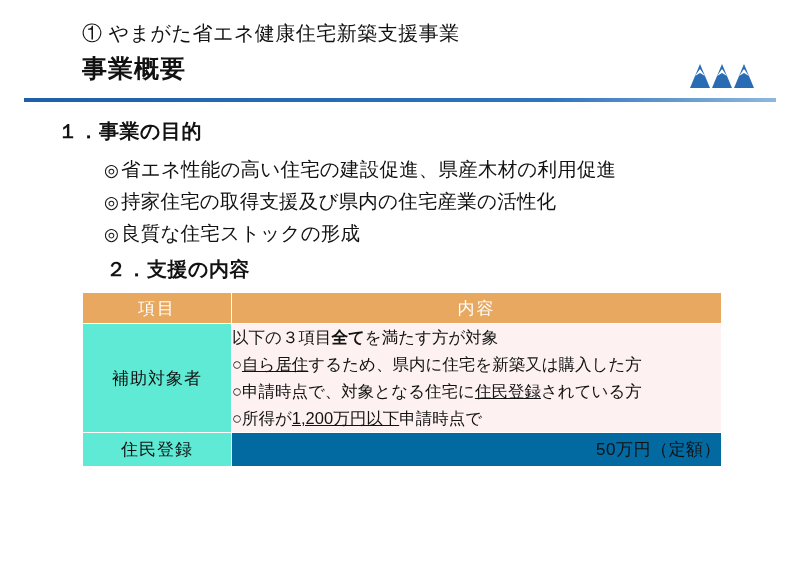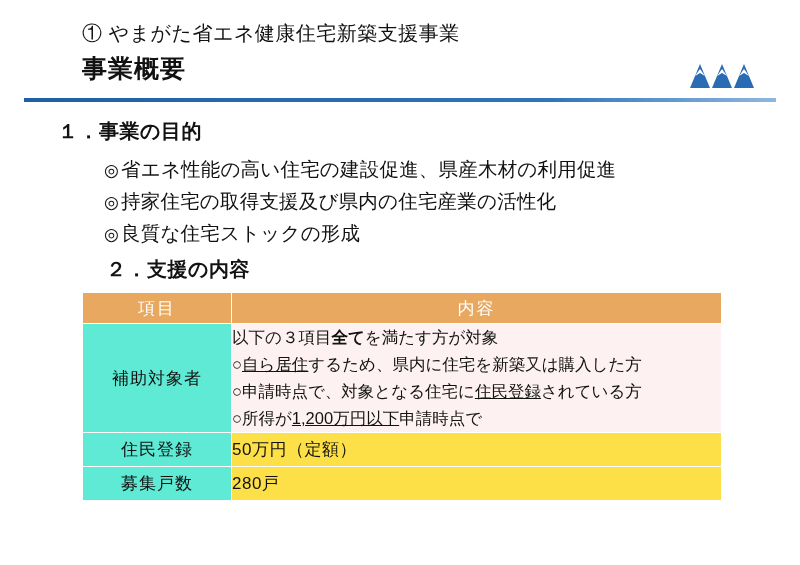--- a/index.html
+++ b/index.html
@@ -131,24 +131,24 @@
     margin-top: 20px;
   }
   .cell-body {
     background: #fdf2f1;
     color: #121212;
     font-size: 16.5px;
     padding: 10px 12px 12px 16px;
     line-height: 27px;
   }
   .cell-center {
-    background: #fde047;
-    color: #121212;
-    font-size: 17px;
-    text-align: left;
+    background: #0369a1;
+    color: #121212;
+    font-size: 17px;
+    text-align: right;
     height: 33px;
     letter-spacing: 0.5px;
   }
   .u {
     text-decoration: underline;
   }
   .b-u {
     font-weight: bold;
   }
   .row-line {
@@ -204,20 +204,16 @@
         <div class="row-line"><span>以下の３項目</span><span class="b-u">全て</span><span>を満たす方が対象</span></div>
         <div class="row-line"><span>○</span><span class="u">自ら居住</span><span>するため、県内に住宅を新築又は購入した方</span></div>
         <div class="row-line"><span>○申請時点で、対象となる住宅に</span><span class="u">住民登録</span><span>されている方</span></div>
         <div class="row-line"><span>○所得が</span><span class="u">1,200万円以下</span><span>申請時点で</span></div>
       </td>
     </tr>
     <tr>
       <td class="cell-label">住民登録</td>
       <td class="cell-center">50万円（定額）</td>
     </tr>
-    <tr>
-      <td class="cell-label">募集戸数</td>
-      <td class="cell-center">280戸</td>
-    </tr>
   </tbody>
     </table>
 
 </div>
 
 </body></html>

